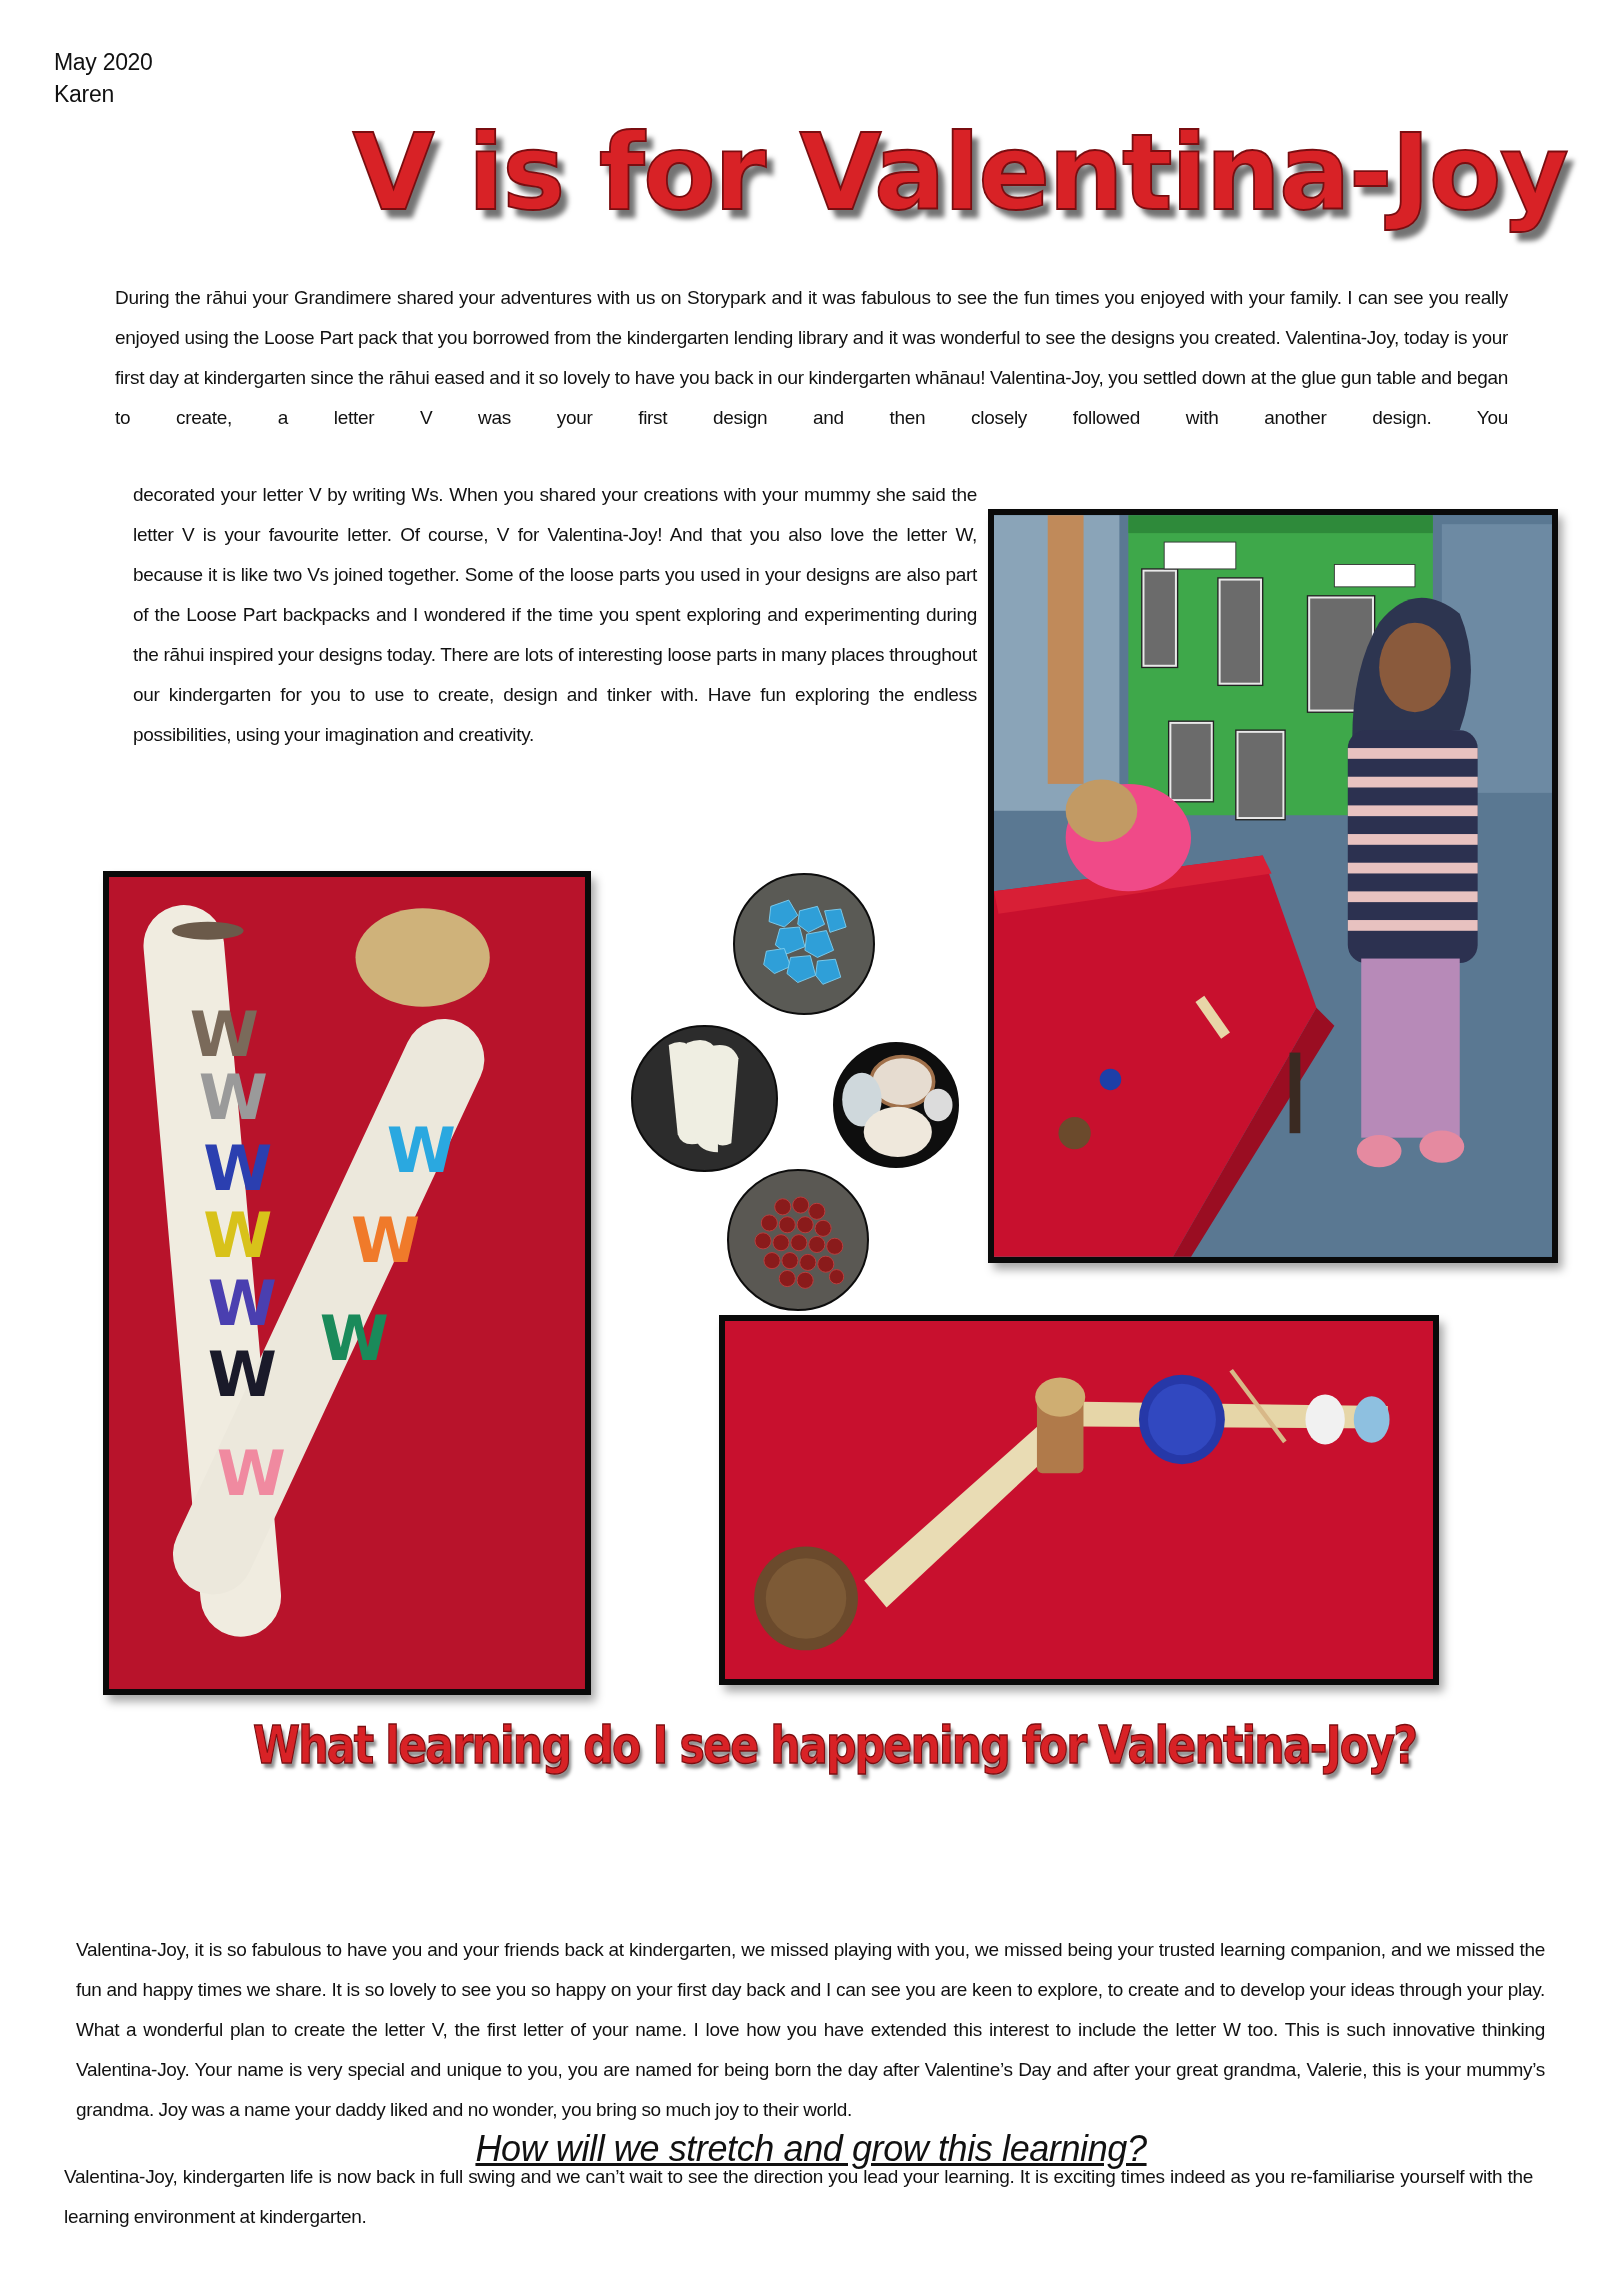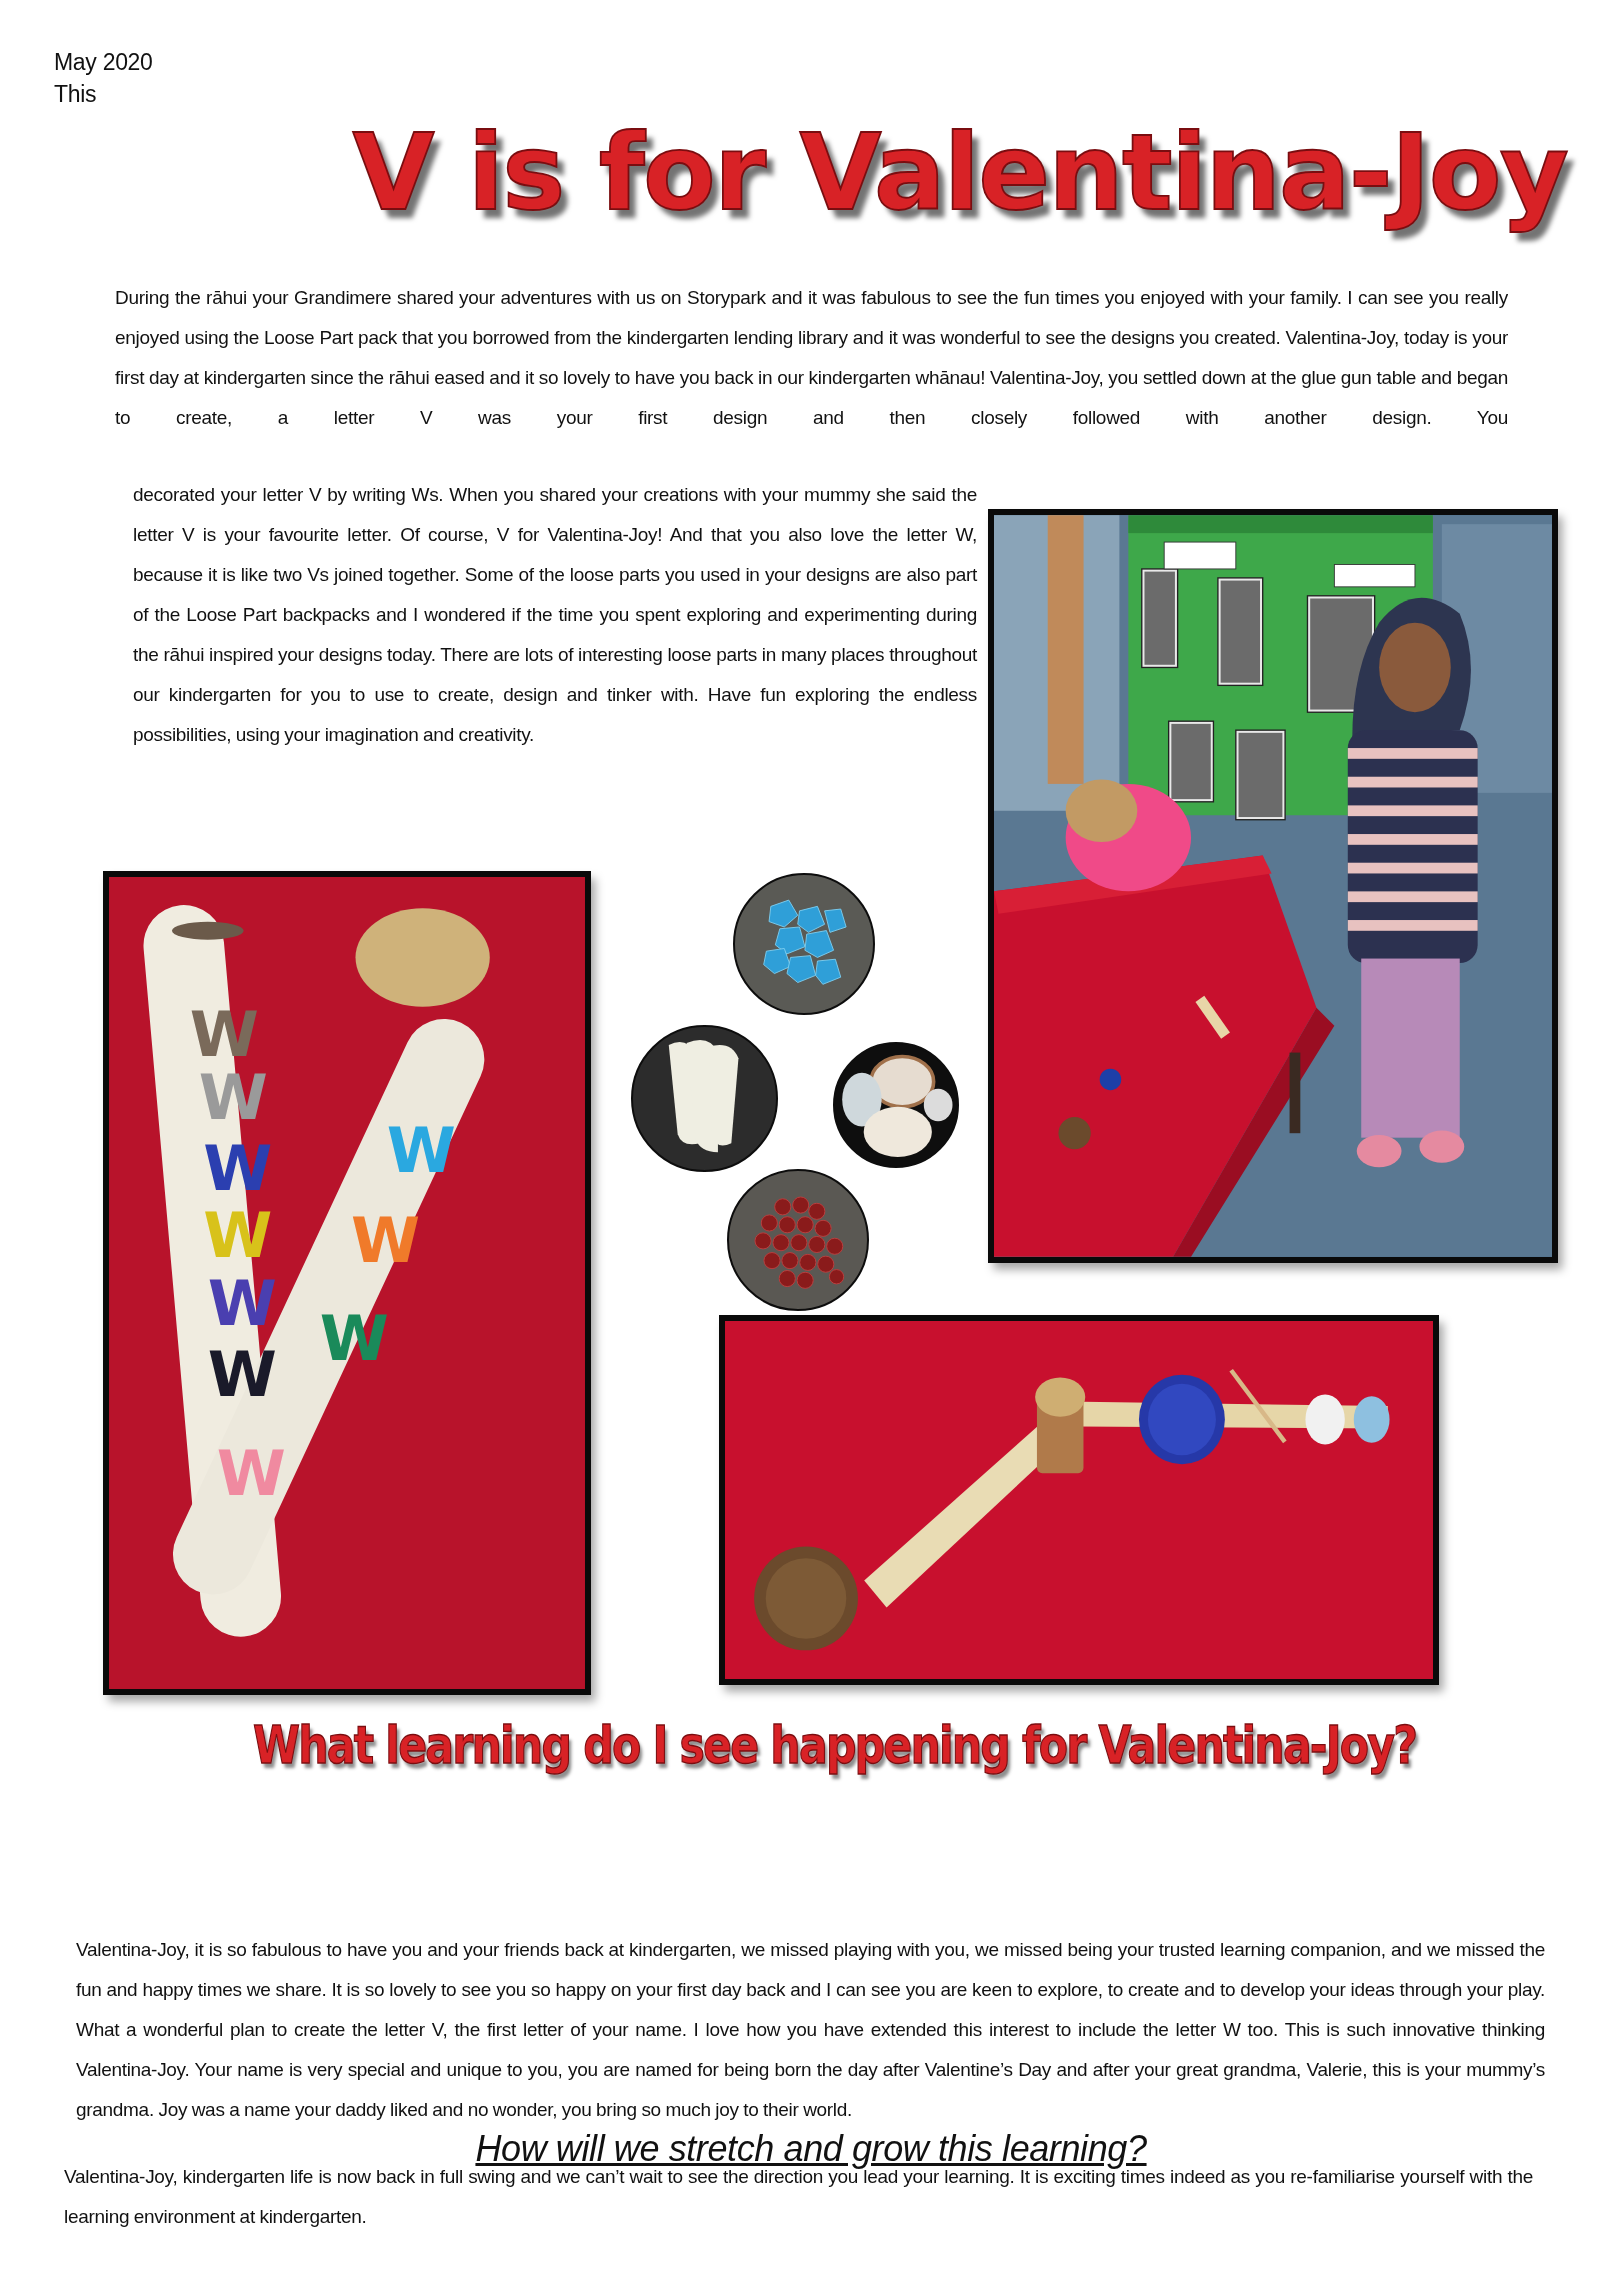--- a/index.html
+++ b/index.html
@@ -19,21 +19,21 @@
              font-size:52px; font-weight:700; letter-spacing:-2.2px; color:#d82226;
              -webkit-text-stroke:1.3px #7a0d10; text-shadow:3.6px 4.5px 3.6px rgba(0,0,0,0.45);
              white-space:nowrap; transform:scaleX(0.82); transform-origin:left center; }
   .stretch-head { position:absolute; left:0; width:1622px; top:2128px; text-align:center;
                   font-size:36px; font-style:italic; text-decoration:underline; letter-spacing:-0.4px; }
 </style>
 </head>
 <body>
 
 <div class="meta" style="top:47px;text-align:right;">May 2020</div>
-<div class="meta" style="top:79px;">This</div>
+<div class="meta" style="top:79px;">Karen</div>
 
 <div class="title">V is for Valentina-Joy</div>
 
 <div class="body-text" style="left:115px; top:278px; width:1393px; height:195px; overflow:hidden;">
   <p style="text-align-last:justify;">During the rāhui your Grandimere shared your adventures with us on Storypark and it was fabulous to see the fun times you enjoyed with your family.  I can see you really enjoyed using the Loose Part pack that you borrowed from the kindergarten lending library and it was wonderful to see the designs you created.  Valentina-Joy, today is your first day at kindergarten since the rāhui eased and it so lovely to have you back in our kindergarten whānau!  Valentina-Joy, you settled down at the glue gun table and began to create, a letter V was your first design and then closely followed with another design. You</p>
 </div>
 
 <div class="body-text" style="left:133px; top:475px; width:844px;">
   <p>decorated your letter V by writing Ws.  When you shared your creations with your mummy she said the letter V is your favourite letter. Of course, V for Valentina-Joy! And that you also love the letter W, because it is like two Vs joined together. Some of the loose parts you used in your designs are also part of the Loose Part backpacks and I wondered if the time you spent exploring and experimenting during the rāhui inspired your designs today. There are lots of interesting loose parts in many places throughout our kindergarten for you to use to create, design and tinker with. Have fun exploring the endless possibilities, using your imagination and creativity.</p>
 </div>

